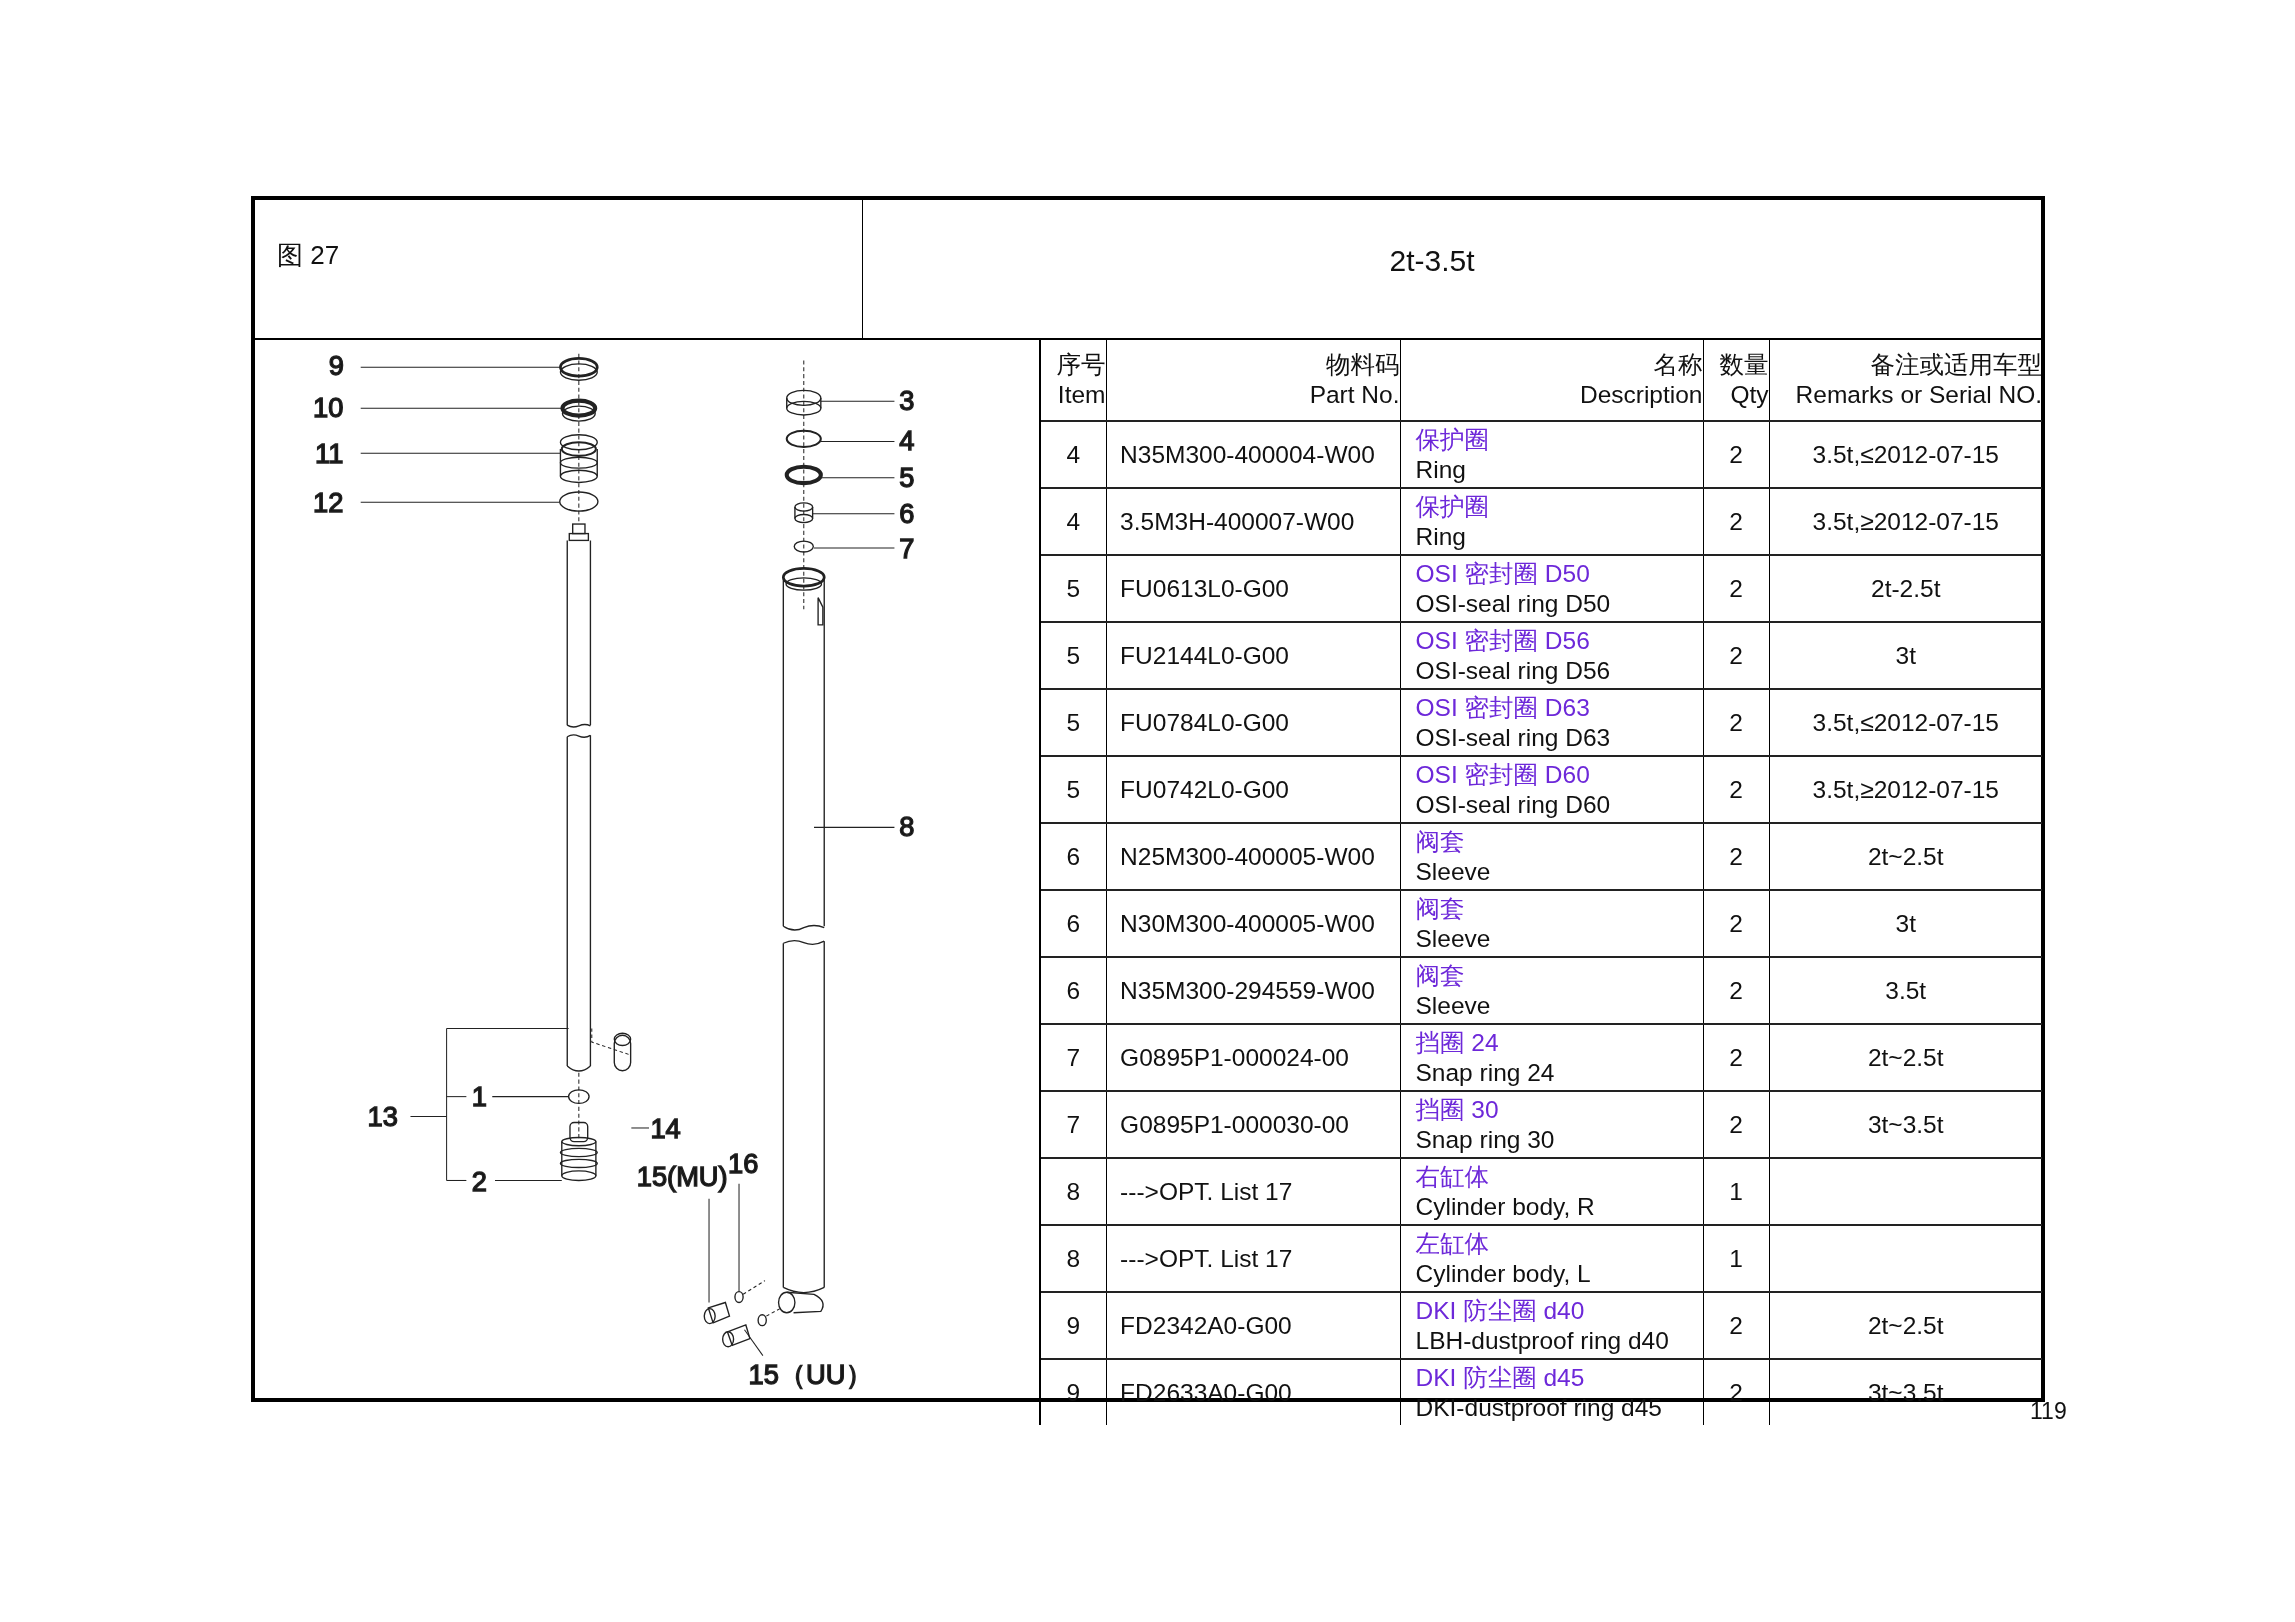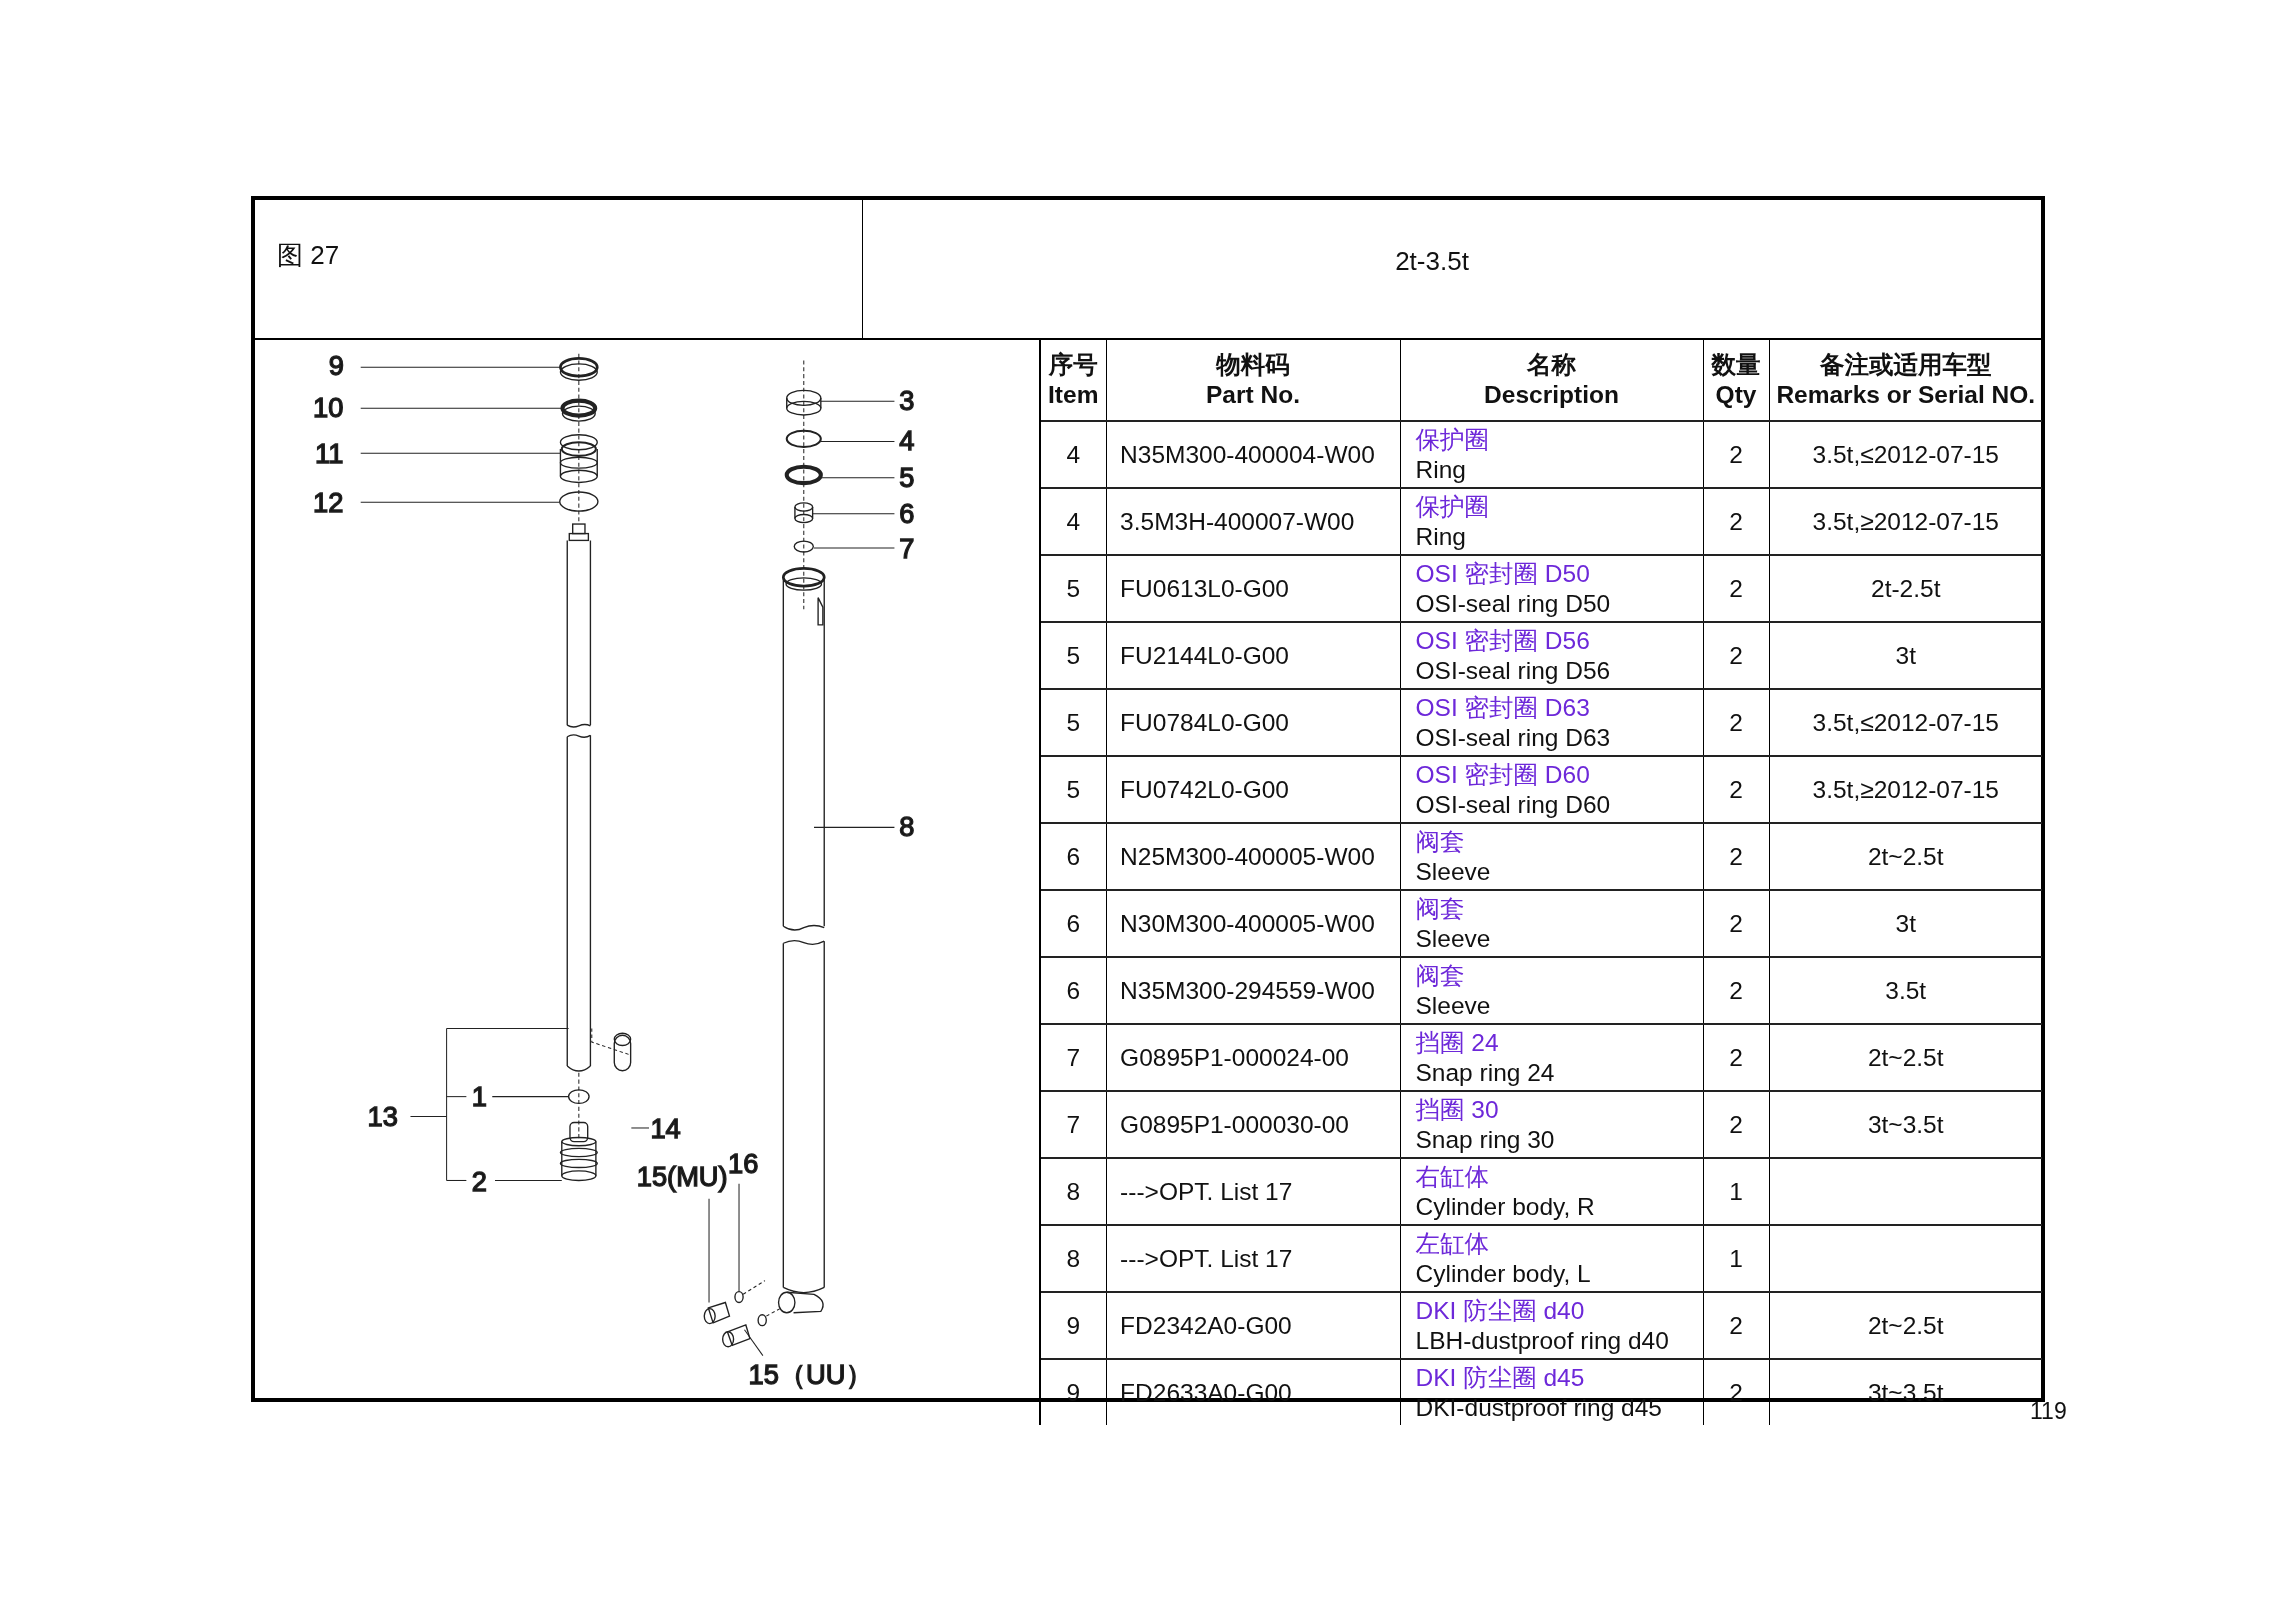--- a/index.html
+++ b/index.html
@@ -6,30 +6,30 @@
   body { width:2295px; height:1622px; position:relative; overflow:hidden;
          font-family:"Liberation Sans", "DejaVu Sans", sans-serif; color:#111; }
   .frame { position:absolute; left:251px; top:196px; width:1794px; height:1206px;
            border:4.1px solid #000; box-sizing:border-box; }
   .hdr-divider { position:absolute; left:0; right:0; top:138px; height:2px; background:#000; }
   .hdr-vdivider { position:absolute; left:607px; top:0; width:1.4px; height:138px; background:#000; }
   .hdr-left { position:absolute; left:22px; top:34px; font-size:26px; line-height:42px; }
   .hdr-left .row { display:flex; }
   .hdr-left .fig { width:124px; }
   .hdr-right { position:absolute; left:608px; right:0; top:0; height:122px;
-               display:flex; align-items:center; justify-content:center; font-size:26px; }
+               display:flex; align-items:center; justify-content:center; font-size:30px; }
   .hdr-right .range { margin-right:40px; }
   .diagram { position:absolute; left:0; top:140px; width:784px; height:1062px; }
   .diagram svg { width:100%; height:100%; }
   .callout { font-size:40px; fill:#111; font-family:"Liberation Sans", sans-serif; }
   table.parts { position:absolute; left:784px; top:140px; width:1002px;
                 border-collapse:collapse; table-layout:fixed; }
   table.parts td, table.parts th { border:1.4px solid #000; font-weight:normal;
                 font-size:24.5px; line-height:30px; padding:0; }
-  table.parts th { height:80px; text-align:center; vertical-align:middle;font-weight:bold; }
+  table.parts th { height:80px; text-align:right; vertical-align:middle; }
   table.parts tr.row td { height:65px; }
   table.parts tr.row { border-top:2.7px solid #222; }
   table.parts tr:first-child th { border-top:none; }
   table.parts td:first-child, table.parts th:first-child { border-left:2px solid #000; }
   table.parts td:last-child, table.parts th:last-child { border-right:none; }
   table.parts tr:last-child td { border-bottom:none; }
   .c-item { text-align:center; }
   .c-part { padding-left:13.6px !important; }
   .c-desc { padding-left:15px !important; }
   .c-desc .zh { color:#6d28d9; }

